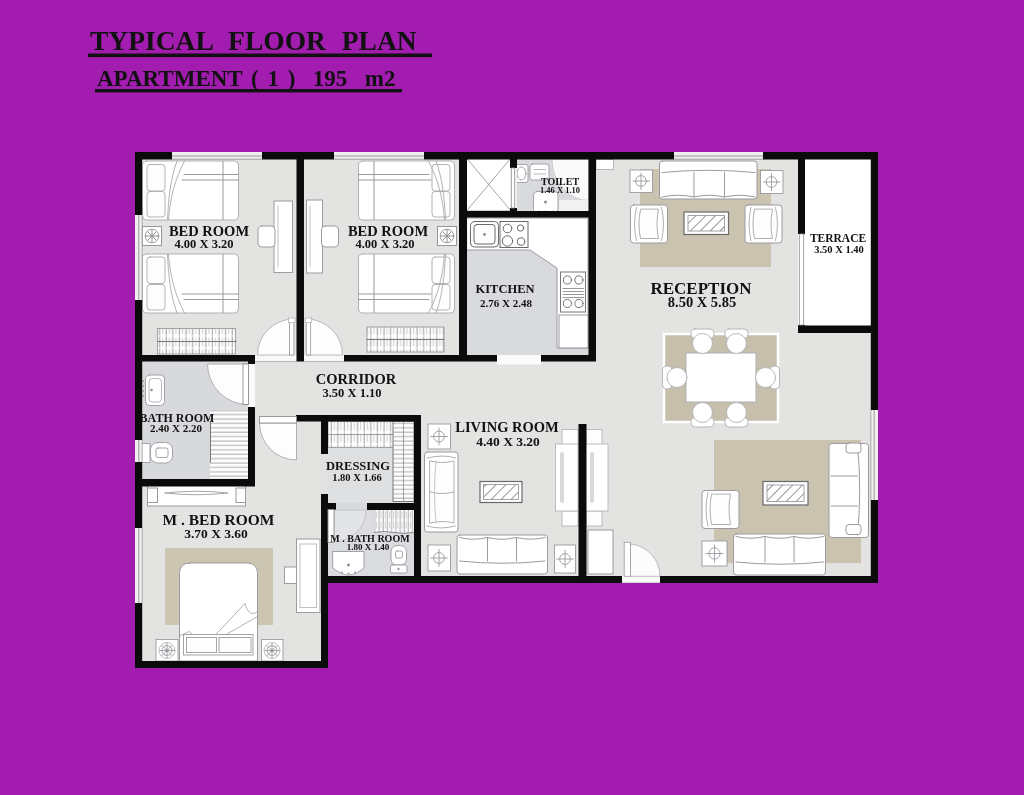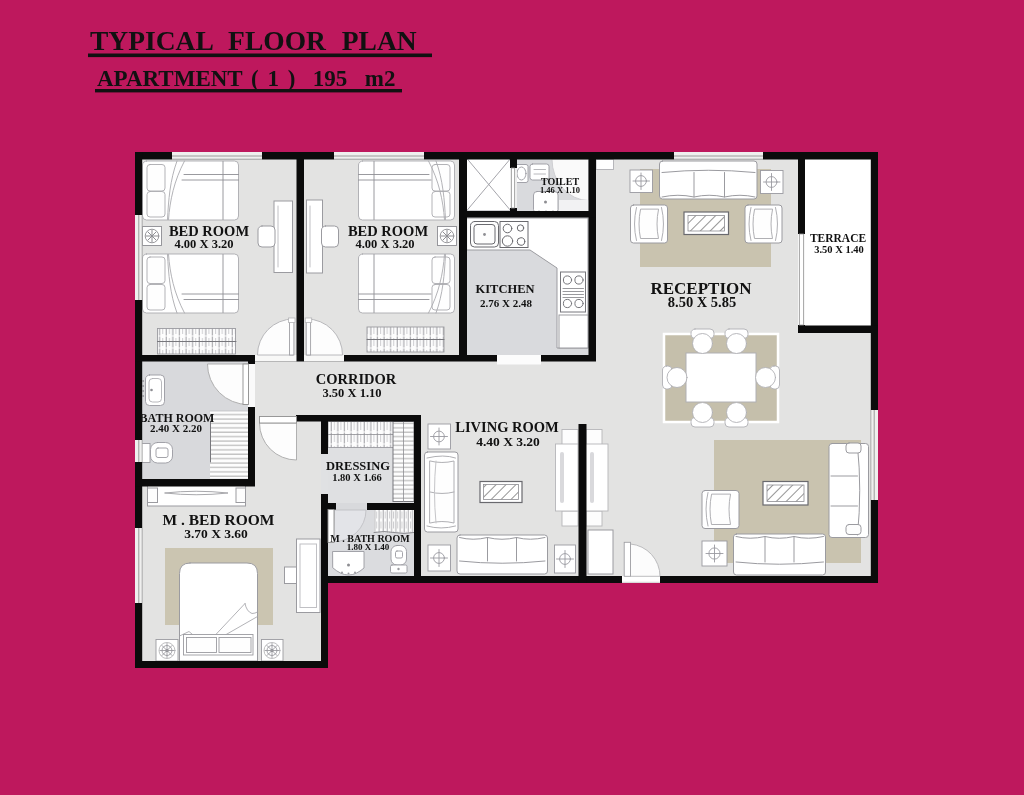--- a/index.html
+++ b/index.html
@@ -1,16 +1,16 @@
 <!DOCTYPE html>
 <html><head>
 <meta charset="utf-8">
 <style>
   html,body{margin:0;padding:0;background:#ffffff;}
-  .page{position:relative;width:1024px;height:795px;background:#be185d;overflow:hidden;}
+  .page{position:relative;width:1024px;height:795px;background:#a21caf;overflow:hidden;}
   svg{position:absolute;left:0;top:0;}
   text{font-family:"Liberation Serif", serif;font-weight:bold;fill:#111111;}
 </style>
 </head>
 <body>
 <div class="page">
 <svg width="1024" height="795" viewBox="0 0 1024 795">
 <defs>
   <pattern id="hatch" width="7" height="7" patternTransform="rotate(45)" patternUnits="userSpaceOnUse">
     <rect width="7" height="7" fill="#ffffff"></rect>

